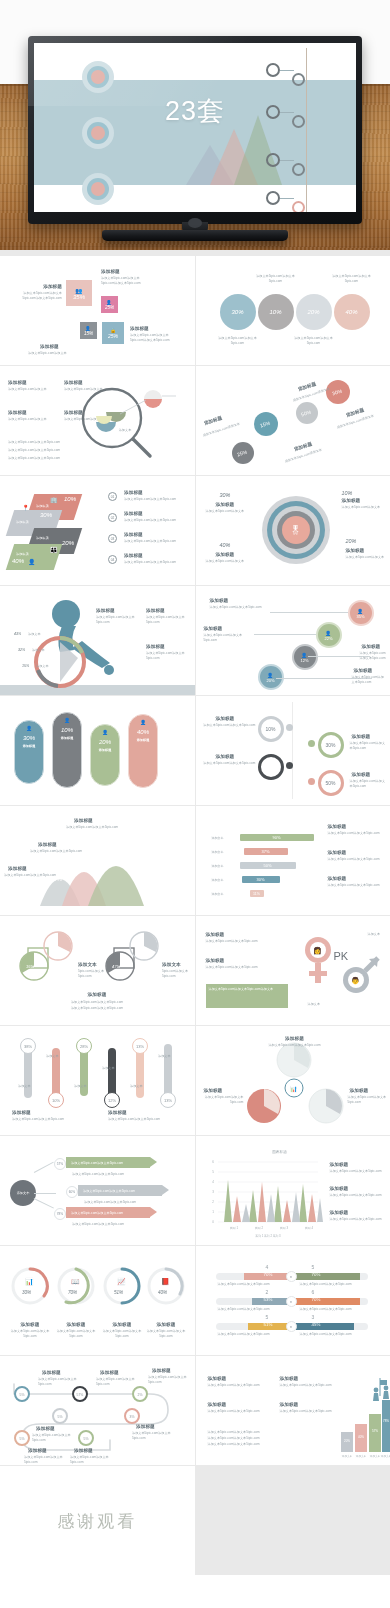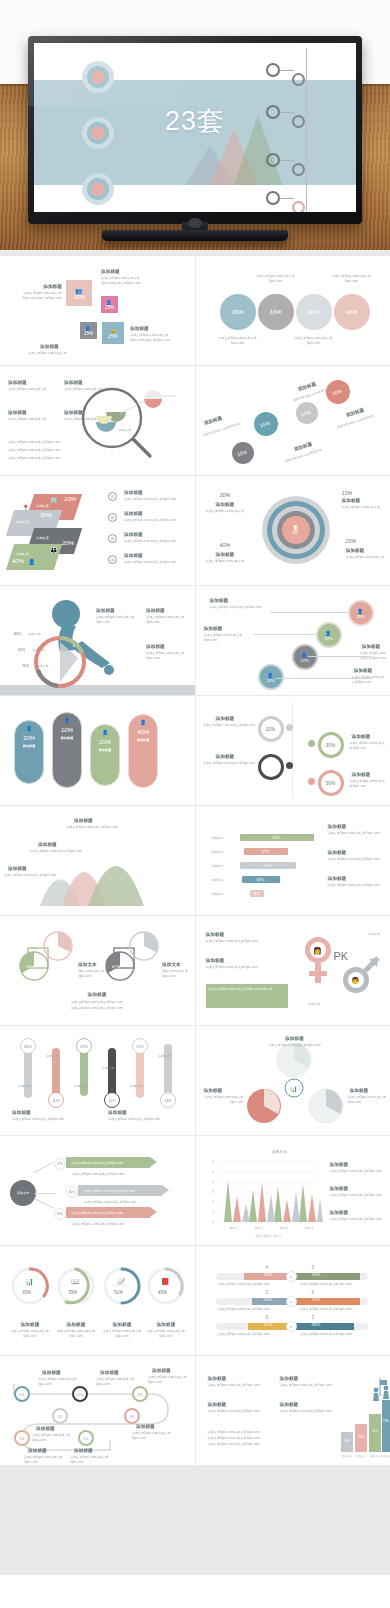--- a/index.html
+++ b/index.html
@@ -46,21 +46,21 @@
              background:linear-gradient(180deg,#2c2f33 0%,#16181b 55%,#0a0b0d 100%);
              border-radius:3px 3px 5px 5px; box-shadow:0 5px 9px rgba(0,0,0,.42); }
 
   
   .cover { position:absolute; inset:0; background:#fff; }
   .cover .band { position:absolute; left:0; right:0; top:22%; height:62%; background:#a9c5ce; opacity:.85; }
   .cover .ring { position:absolute; border-radius:50%; }
   .cover .peak { position:absolute; bottom:16%; width:0; height:0; border-left:24px solid transparent; border-right:24px solid transparent; }
   .cover .line { position:absolute; height:.6px; background:#9fb3ba; }
 
-  .hero-title-box { position:absolute; left:0; right:0; top:64px; text-align:center; color:#fff; }
+  .hero-title-box { position:absolute; left:0; right:0; top:54px; text-align:center; color:#fff; }
   .hero-title { font-size:27px; font-weight:400; letter-spacing:1px; line-height:1.05; text-shadow:0 1px 3px rgba(0,0,0,.12); }
   .hero-sub { font-size:11.5px; font-weight:400; letter-spacing:.6px; margin-top:2px; text-shadow:0 1px 3px rgba(0,0,0,.12); }
 
   
   .grid { width:390px; background:#e9e9e9; display:flex; flex-wrap:wrap; gap:1px; padding-top:6px; }
   .slide { width:194.5px; height:109px; background:#ffffff; position:relative; overflow:hidden; }
   .slide.final-blank { background:#e9e9e9; }
 
   
   .t { position:absolute; line-height:1.5; color:#7c878d; }
@@ -756,15 +756,18 @@
       <text x="165" y="101" font-size="2.6" fill="#a8b1b6" text-anchor="middle">添加文本</text>
       <text x="179" y="101" font-size="2.6" fill="#a8b1b6" text-anchor="middle">添加文本</text>
       <text x="190" y="101" font-size="2.6" fill="#a8b1b6" text-anchor="middle">添加文本</text>
       <text x="151" y="86" font-size="3" fill="#fff" text-anchor="middle">20%</text>
       <text x="165" y="82" font-size="3" fill="#fff" text-anchor="middle">40%</text>
       <text x="179" y="76" font-size="3" fill="#fff" text-anchor="middle">57%</text>
       <text x="190" y="66" font-size="3" fill="#fff" text-anchor="middle">78%</text>
     </svg>
   </div>
 
+  <div class="slide">
+    <div class="thanks">感谢观看</div>
+  </div>
   <div class="slide final-blank"></div>
 
 </div>
 
 </body></html>

